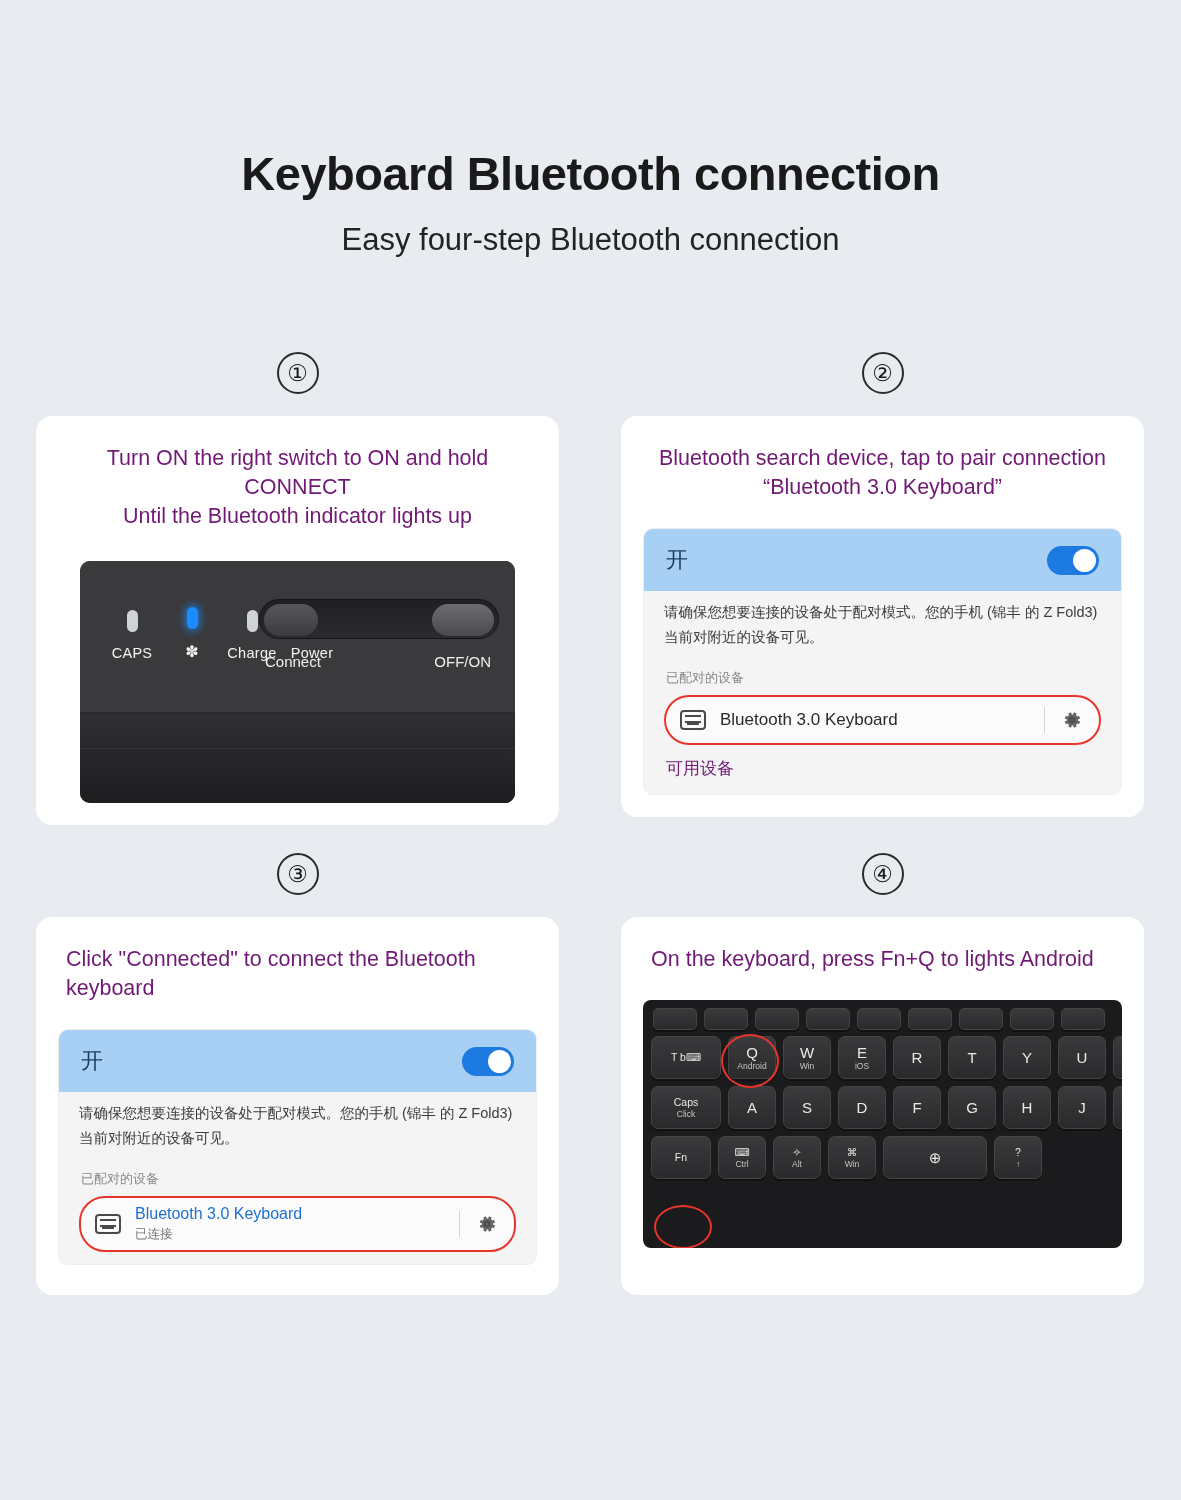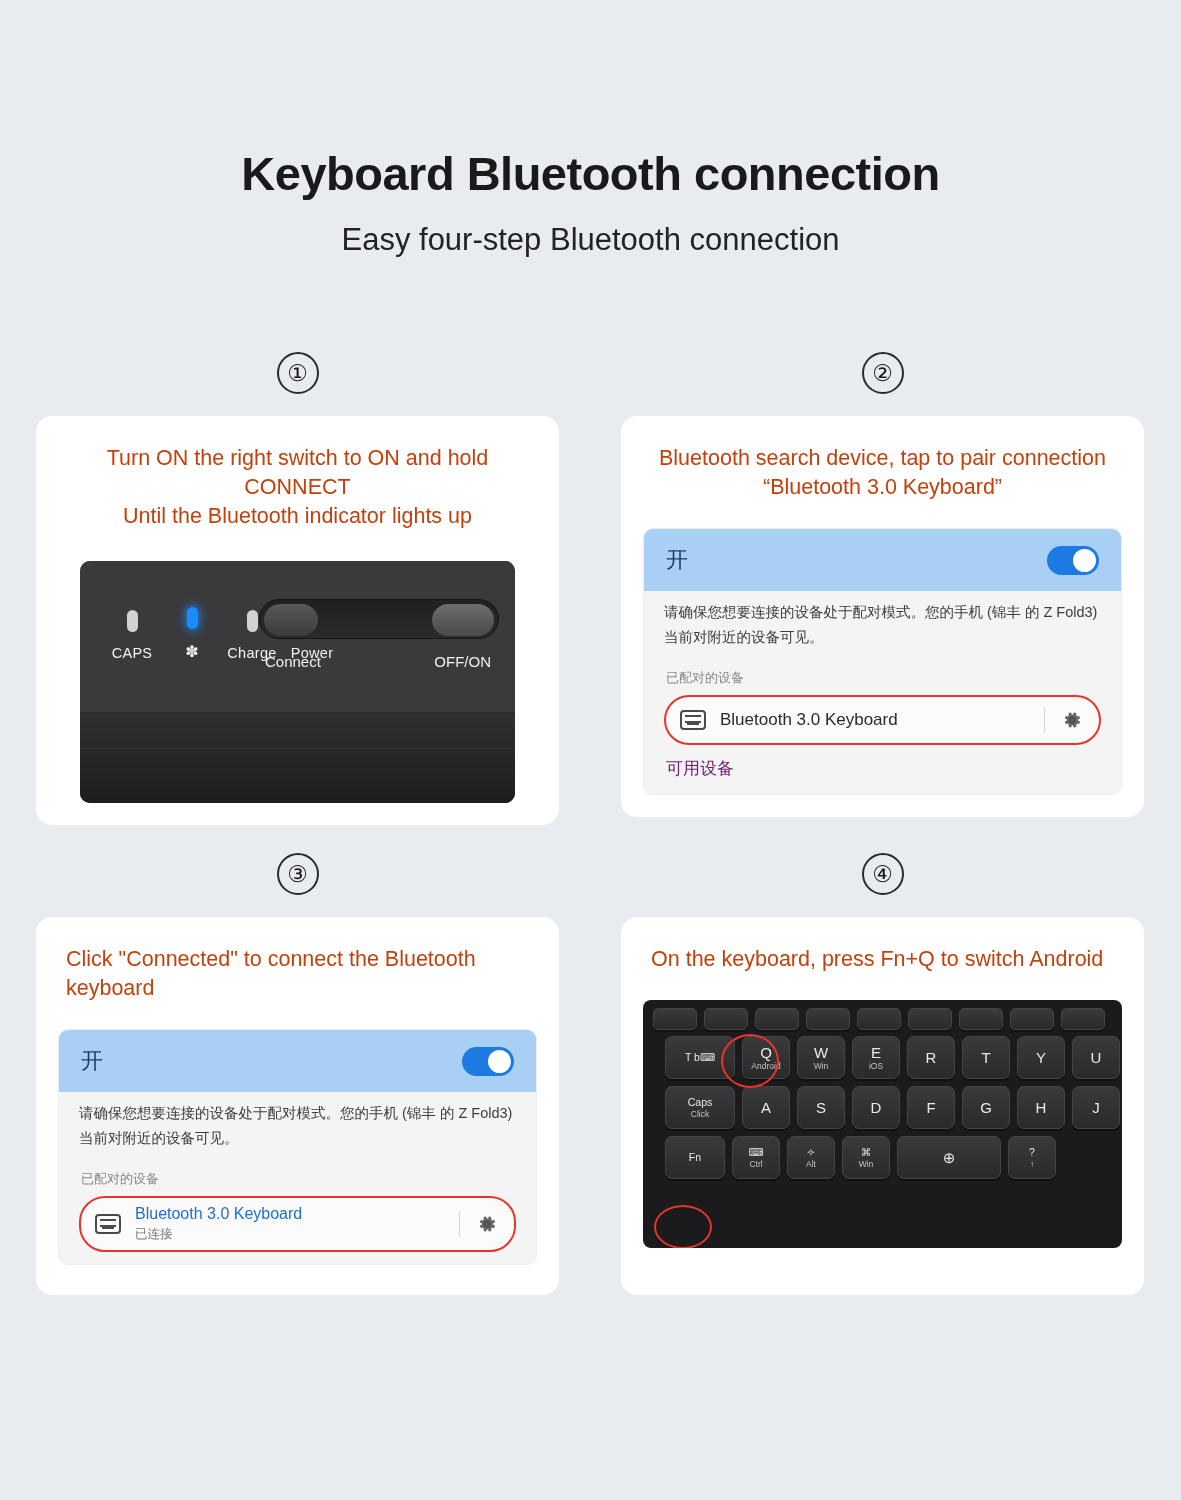--- a/index.html
+++ b/index.html
@@ -62,21 +62,21 @@
   .card {
     background: #ffffff;
     border-radius: 16px;
     padding: 24px 22px 22px 22px;
     min-height: 378px;
   }
   .card-caption {
     text-align: center;
     font-size: 21.5px;
     line-height: 1.35;
-    color: #c2410c;
+    color: #701a75;
     margin: 4px 0 0 0;
     white-space: pre-line;
   }
   .card-caption.left {
     text-align: left;
     padding-left: 8px;
   }
 
   
   .device {
@@ -266,21 +266,21 @@
     height: 248px;
     border-radius: 8px;
     background: #1b1b1d;
     position: relative;
     overflow: hidden;
     padding: 8px 0 0 0;
   }
   .kbd-row {
     display: flex;
     align-items: center;
-    padding-left: 22px;
+    padding-left: 8px;
     margin-bottom: 7px;
     position: relative;
   }
   .key {
     height: 43px;
     min-width: 48px;
     margin-right: 7px;
     border-radius: 7px;
     background: linear-gradient(#3a3a3c, #2a2a2c);
     border: 1px solid #444;
@@ -425,21 +425,21 @@
             </svg>
           </div>
         </div>
       </div>
     </div>
   </div>
 
   <div class="step">
     <div class="step-number">④</div>
     <div class="card">
-      <p class="card-caption left">On the keyboard, press Fn+Q to switch Android</p>
+      <p class="card-caption left">On the keyboard, press Fn+Q to lights Android</p>
 
       <div class="kbd">
         <div class="kbd-top-strip">
           <div class="key topstub"></div>
           <div class="key topstub"></div>
           <div class="key topstub"></div>
           <div class="key topstub"></div>
           <div class="key topstub"></div>
           <div class="key topstub"></div>
           <div class="key topstub"></div>

